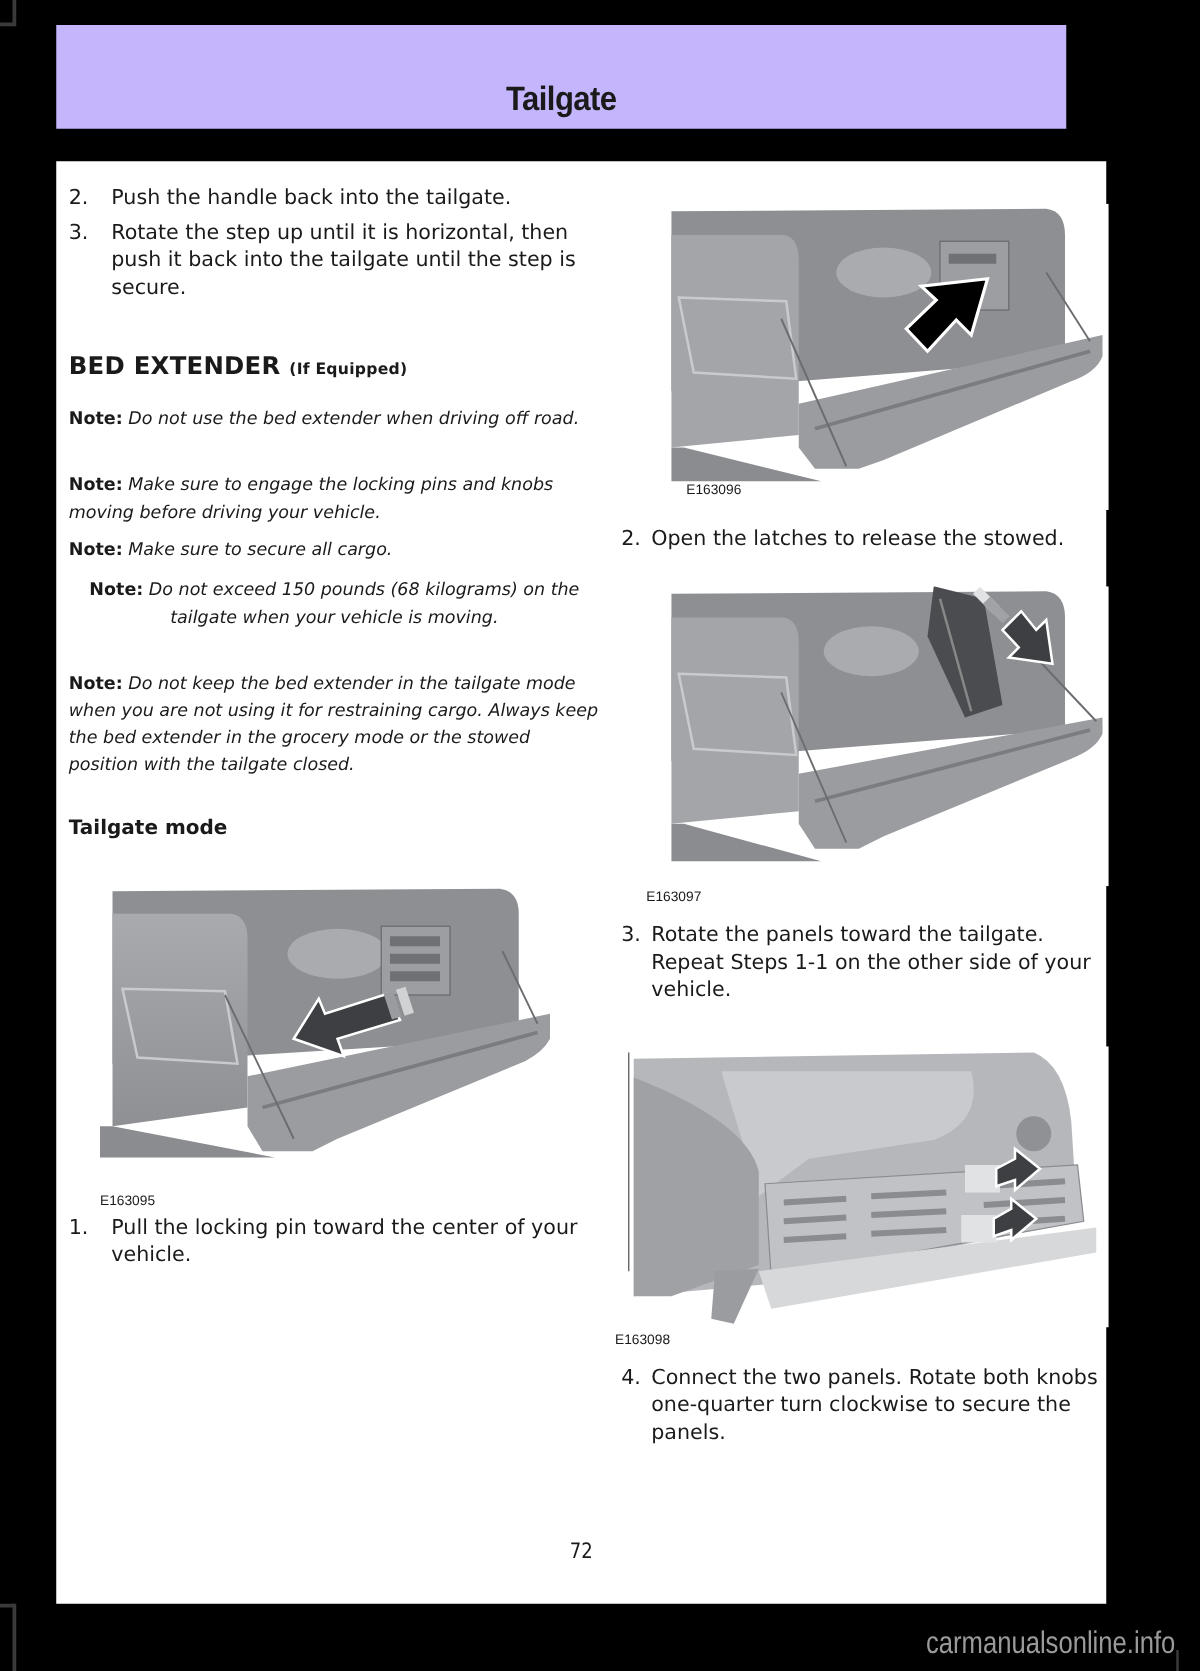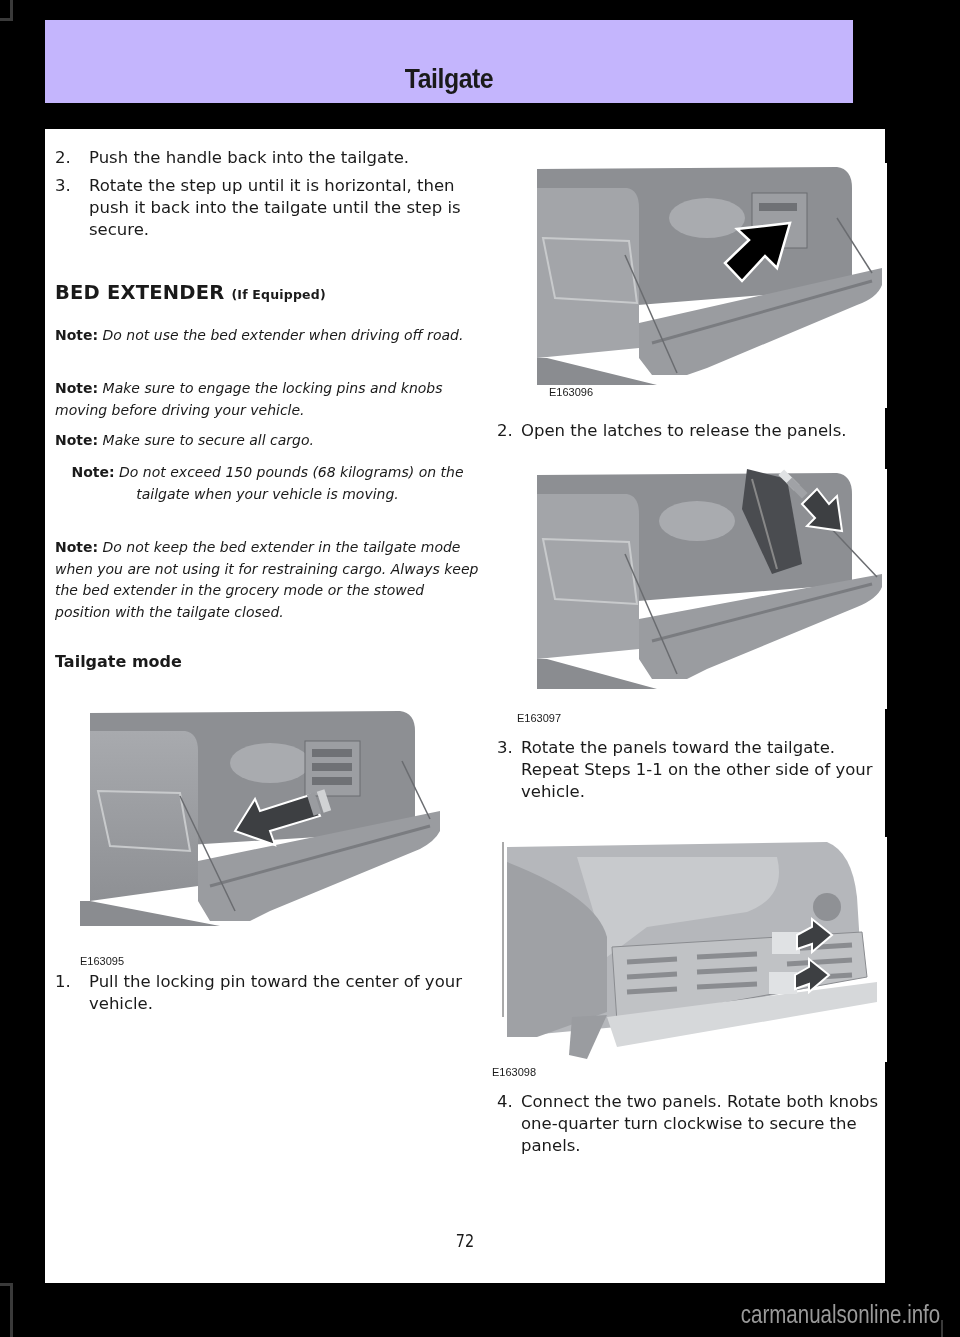--- a/index.html
+++ b/index.html
@@ -150,21 +150,21 @@
         <line x1="300" y1="55" x2="335" y2="110" stroke="#6a6c70" stroke-width="1.5"></line>
         <g>
           <polygon points="253,60 240,105 228,93 205,118 188,100 212,77 200,66" fill="#000" stroke="#fff" stroke-width="2.5"></polygon>
         </g>
       </svg>
       <div class="fig-code" style="left:-20px;top:223px;margin-left:32px;">E163096</div>
     </div>
 
     <div class="step" style="top:291px;width:395px;">
       <span class="num">2.</span>
-      <span class="txt">Open the latches to release the panels.</span>
+      <span class="txt">Open the latches to release the stowed.</span>
     </div>
 
     <div class="figure" style="left:40px;top:340px;width:350px;height:240px;">
       <svg width="350" height="240" viewBox="0 0 350 240">
         <rect x="0" y="0" width="350" height="240" fill="#fff"></rect>
         <path d="M0 6 L300 4 Q315 6 315 25 L315 115 L0 140 Z" fill="#8d8f93"></path>
         <path d="M0 25 L90 25 Q102 27 102 45 L102 180 L0 190 Z" fill="#a3a5a9"></path>
         <path d="M6 70 L92 73 L100 135 L18 130 Z" fill="none" stroke="#c8cacc" stroke-width="2"></path>
         <ellipse cx="160" cy="52" rx="38" ry="20" fill="#a9abaf"></ellipse>
         <polygon points="210,0 250,10 265,95 235,105 205,40" fill="#4a4c50"></polygon>

